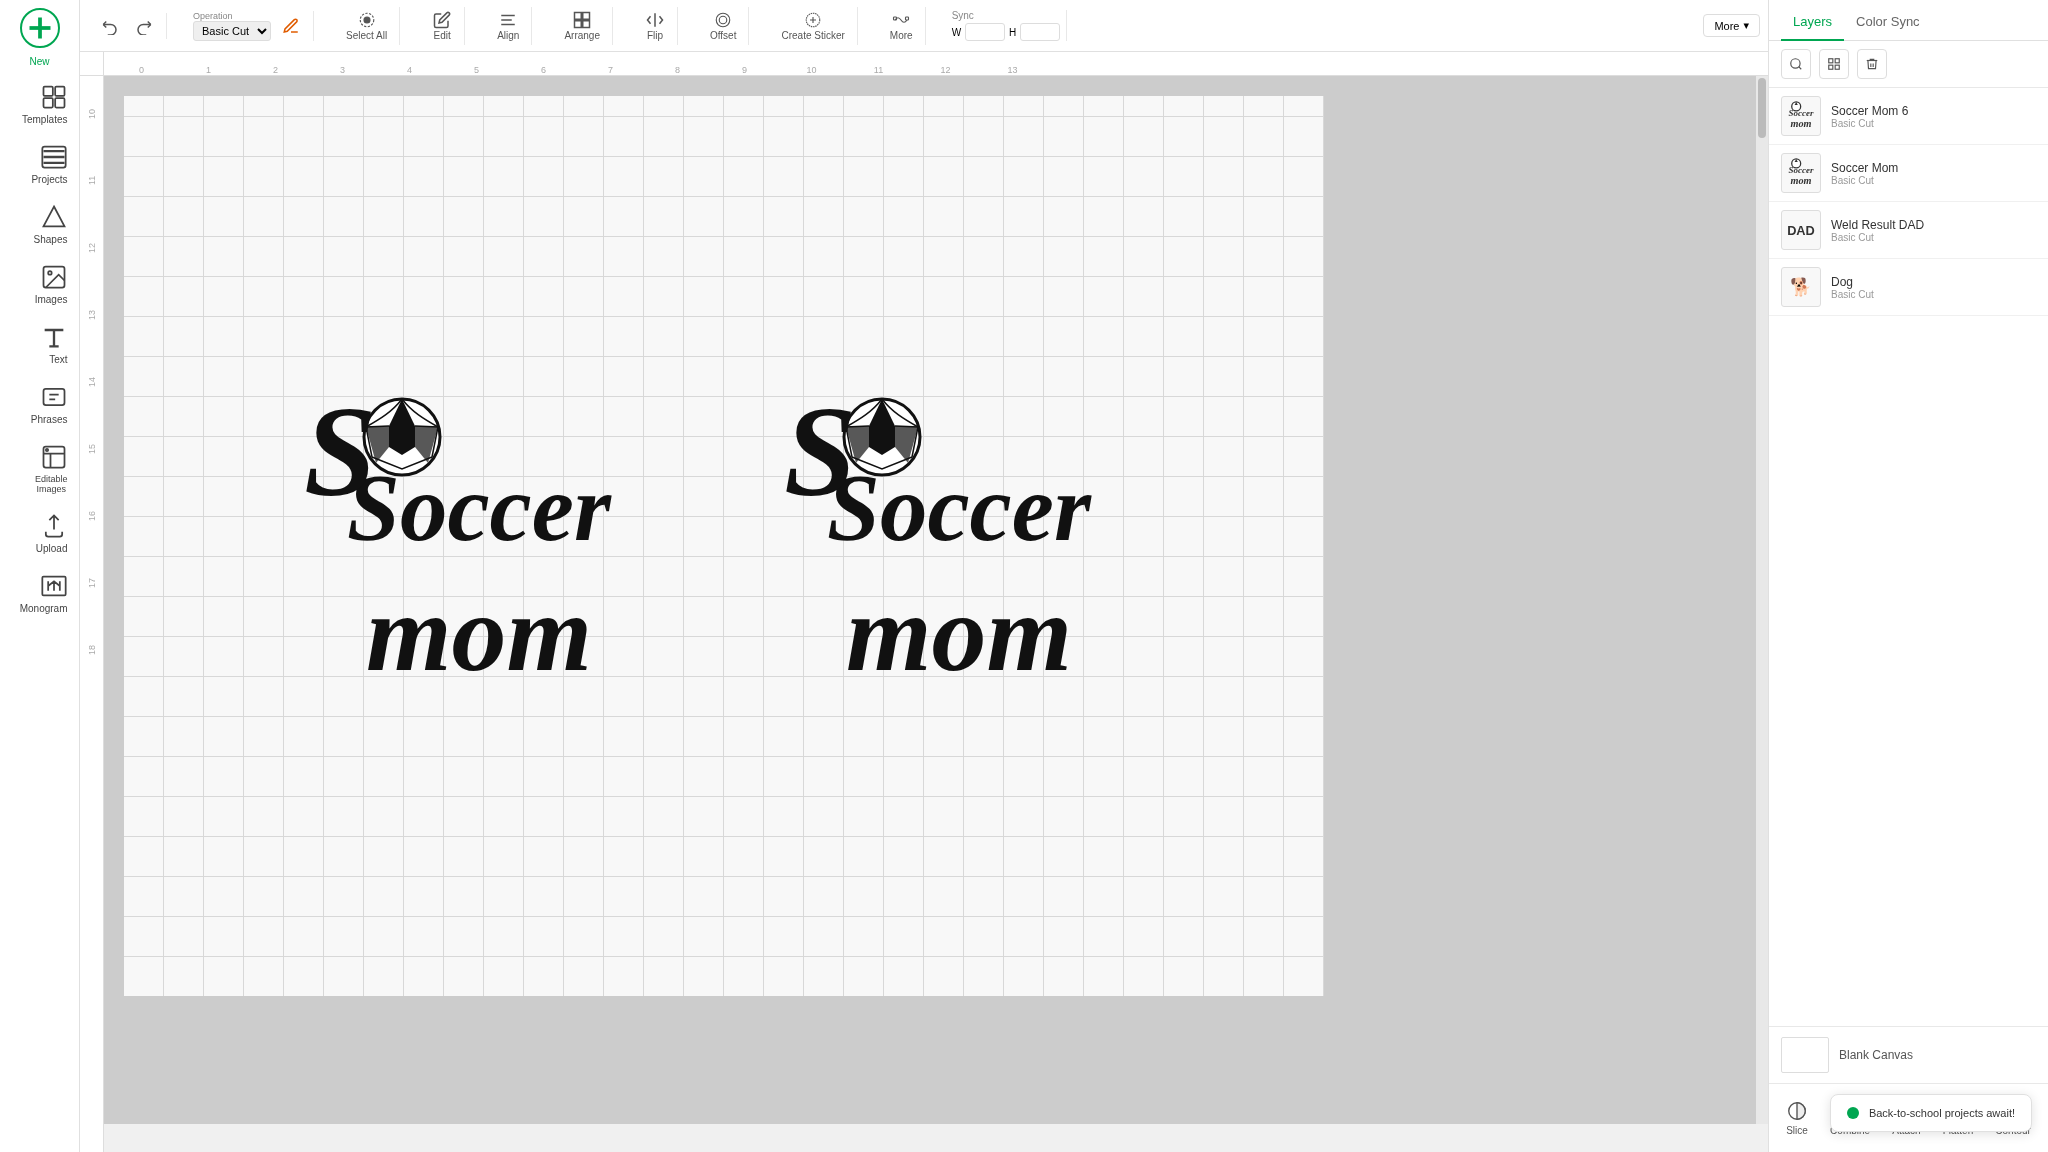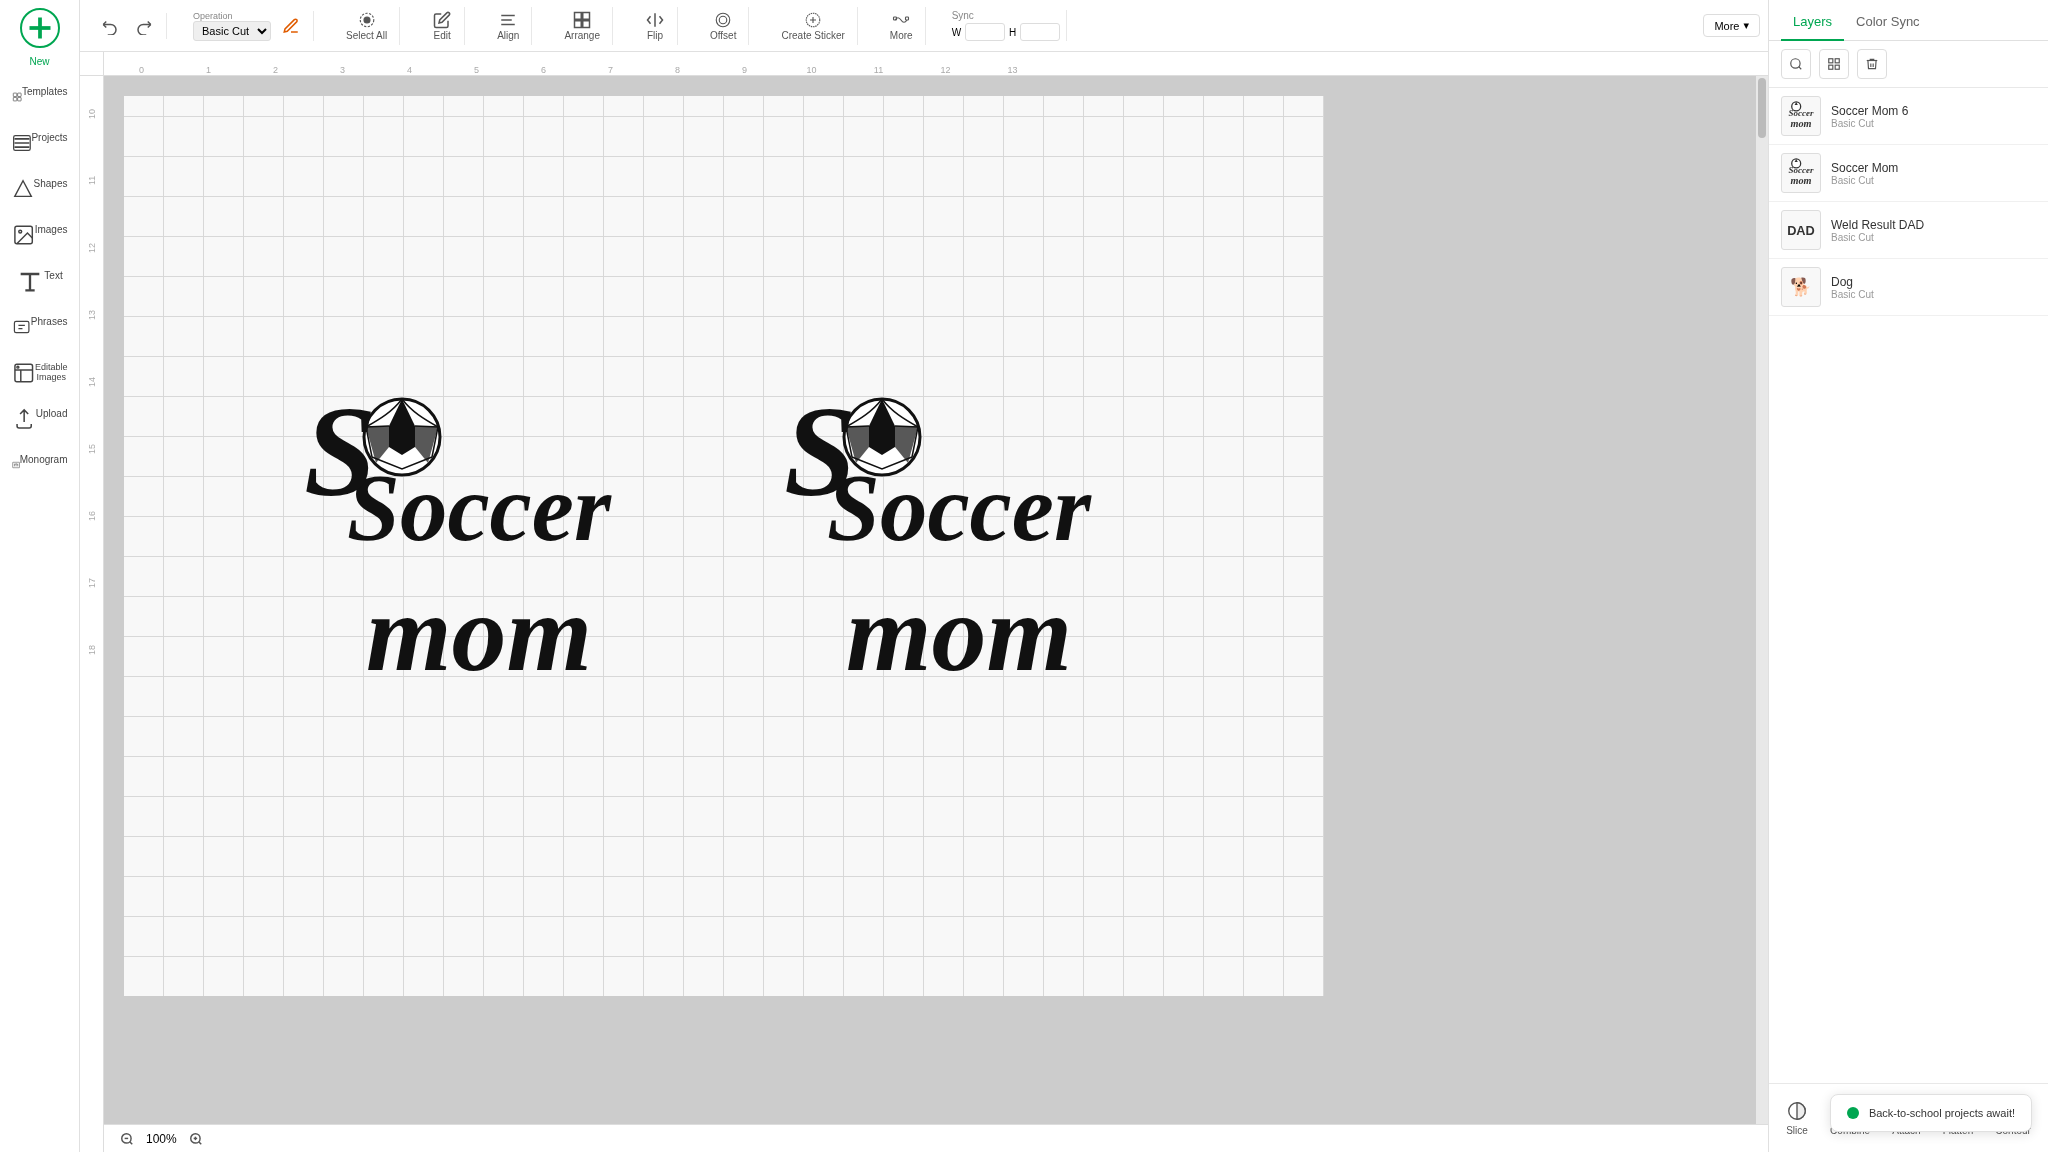--- a/index.html
+++ b/index.html
@@ -11,22 +11,22 @@
       background: #fff;
       border-right: 1px solid #e0e0e0;
       display: flex;
       flex-direction: column;
       align-items: center;
       padding-top: 8px;
       z-index: 10;
     }
     .sidebar-item {
       display: flex;
-      flex-direction: row;
-      align-items: flex-start;
+      flex-direction: column;
+      align-items: flex-end;
       justify-content: center;
       width: 64px;
       padding: 8px 4px;
       cursor: pointer;
       border-radius: 6px;
       margin-bottom: 2px;
       color: #444;
     }
     .sidebar-item svg { width: 28px; height: 28px; }
     .sidebar-item .label { font-size: 10px; margin-top: 3px; text-align: center; }
@@ -665,38 +665,20 @@
             </svg>
           </div>
         </div>
       </div>
     </div>
 
     <div id="v-scrollbar">
       <div id="v-scrollbar-thumb"></div>
     </div>
 
-    <div id="zoom-bar">
-      <button class="zoom-btn">
-        <svg width="14" height="14" viewBox="0 0 24 24" fill="none" stroke="currentColor" stroke-width="2.5">
-          <circle cx="11" cy="11" r="8"></circle>
-            <line x1="21" y1="21" x2="16.65" y2="16.65"></line>
-            <line x1="8" y1="11" x2="14" y2="11"></line>
-        </svg>
-      </button>
-      <span>100%</span>
-      <button class="zoom-btn">
-        <svg width="14" height="14" viewBox="0 0 24 24" fill="none" stroke="currentColor" stroke-width="2.5">
-          <circle cx="11" cy="11" r="8"></circle>
-            <line x1="21" y1="21" x2="16.65" y2="16.65"></line>
-            <line x1="11" y1="8" x2="11" y2="14"></line>
-            <line x1="8" y1="11" x2="14" y2="11"></line>
-        </svg>
-      </button>
-    </div>
   </div>
 </div>
 
 <div id="right-panel">
   <div id="right-tabs">
     <div class="right-tab active">Layers</div>
     <div class="right-tab">Color Sync</div>
   </div>
 
   <div id="layers-toolbar">
@@ -774,20 +756,24 @@
           <text x="50" y="70" font-family="serif" font-size="55" fill="#333" text-anchor="middle">🐕</text>
         </svg>
       </div>
       <div class="layer-info">
         <div class="layer-name">Dog</div>
         <div class="layer-type">Basic Cut</div>
       </div>
     </div>
   </div>
 
+  <div id="blank-canvas-row">
+    <div class="blank-canvas-thumb"></div>
+    <span class="blank-canvas-label">Blank Canvas</span>
+  </div>
 
   <div id="layers-actions">
     <div class="action-btn">
       <svg width="22" height="22" viewBox="0 0 24 24" fill="none" stroke="currentColor" stroke-width="1.5">
         <circle cx="12" cy="12" r="9"></circle>
         <path d="M12 3 A9 9 0 0 1 12 21" fill="#eee"></path>
         <line x1="12" y1="3" x2="12" y2="21"></line>
       </svg>
       <span class="a-label">Slice</span>
     </div>

